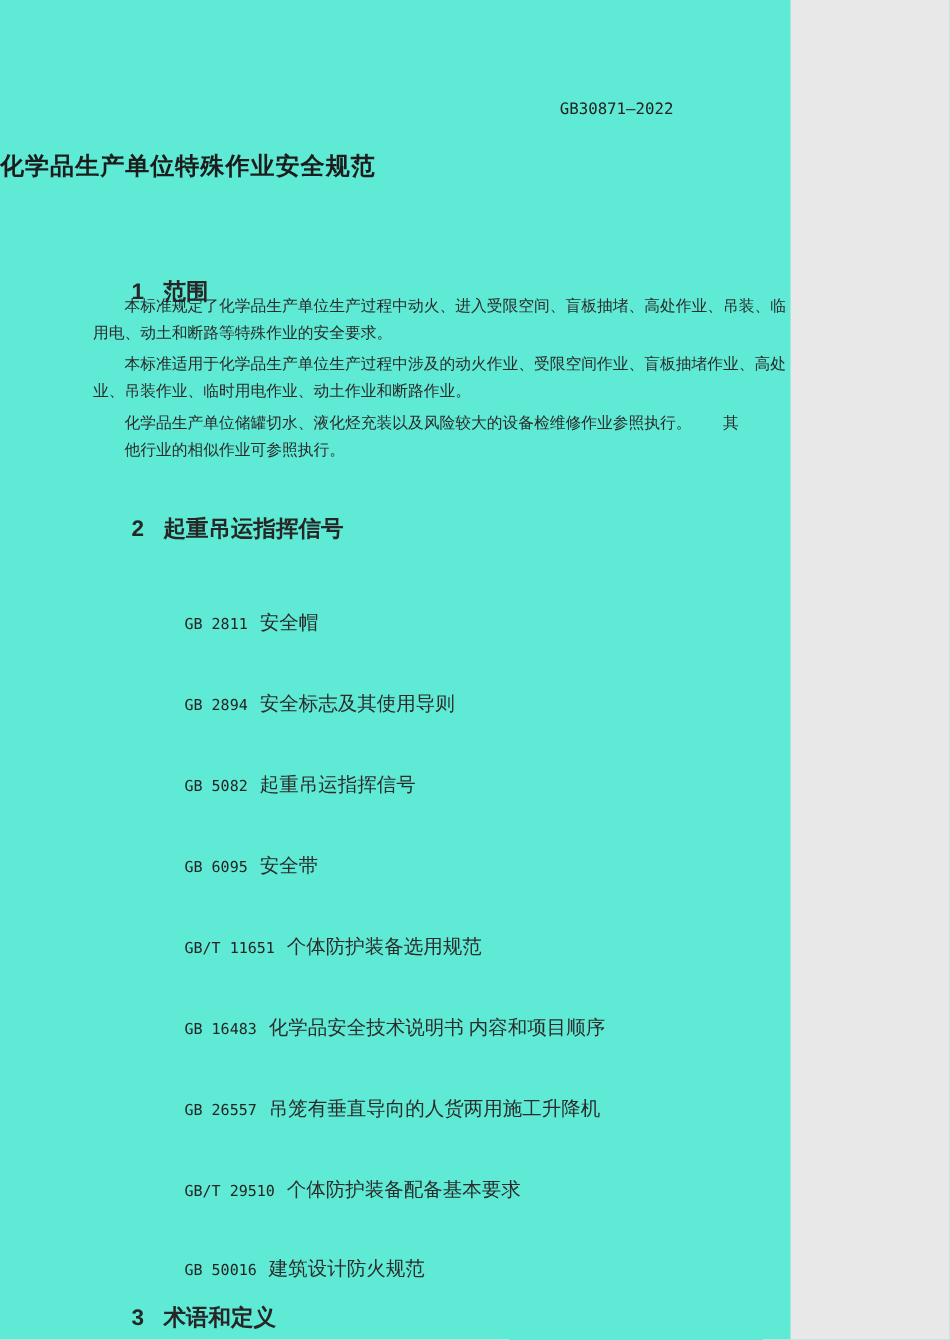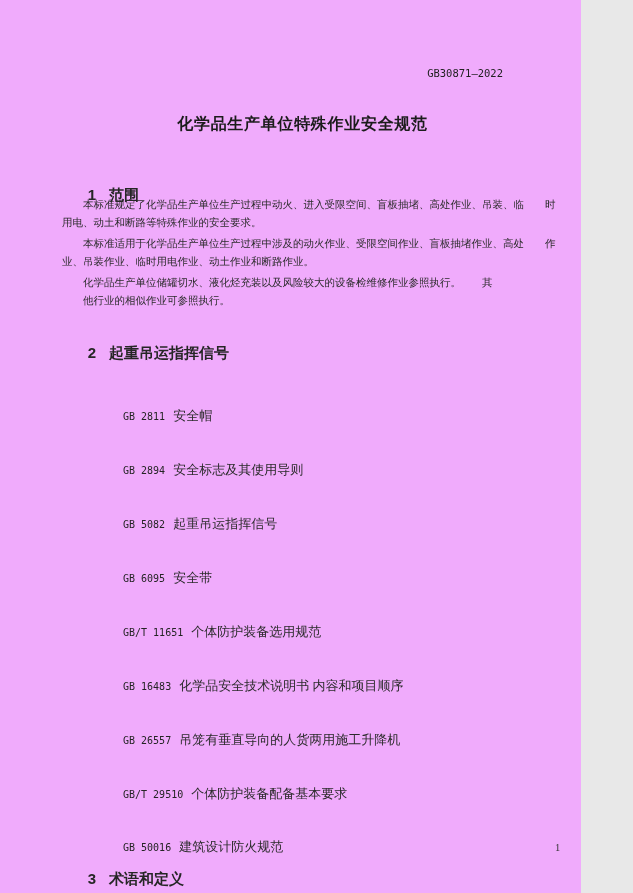--- a/index.html
+++ b/index.html
@@ -1,40 +1,40 @@
 <!DOCTYPE html>
 <html><head>
 <meta charset="utf-8">
 <style>
   html, body { margin: 0; padding: 0; background: #e8e8e8; }
   .page {
     position: relative;
-    width: 581px;
+    width: 527px;
     height: 893px;
-    background: #f0abfc;
+    background: #5eead4;
     overflow: hidden;
     font-family: "Liberation Serif", "DejaVu Serif", serif;
     color: #2b2b2b;
   }
   .doc-number {
     position: absolute;
     top: 67px;
     right: 78px;
     font-family: "DejaVu Sans Mono", "Liberation Mono", monospace;
     font-size: 10.5px;
     color: #222;
     white-space: pre;
   }
   .doc-title {
     position: absolute;
     top: 99px;
     left: 0;
     width: 100%;
-    margin: 12px;
-    text-align: center;
+    margin: 0;
+    text-align: left;
     font-family: "Liberation Serif", "DejaVu Serif", serif;
     font-size: 16px;
     font-weight: bold;
     letter-spacing: 0.7px;
     color: #1c1c1c;
     line-height: 26px;
   }
   .sec-heading {
     position: absolute;
     left: 71px;

